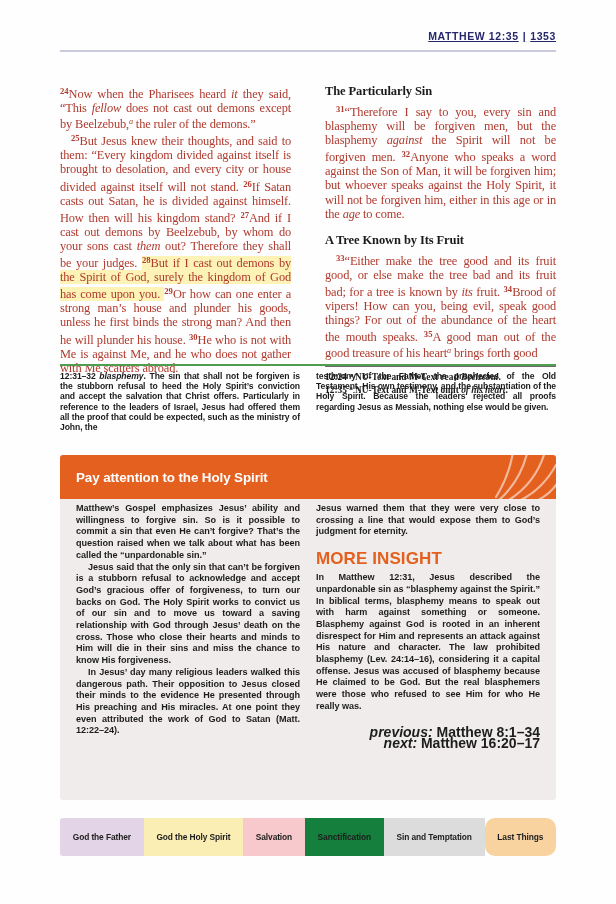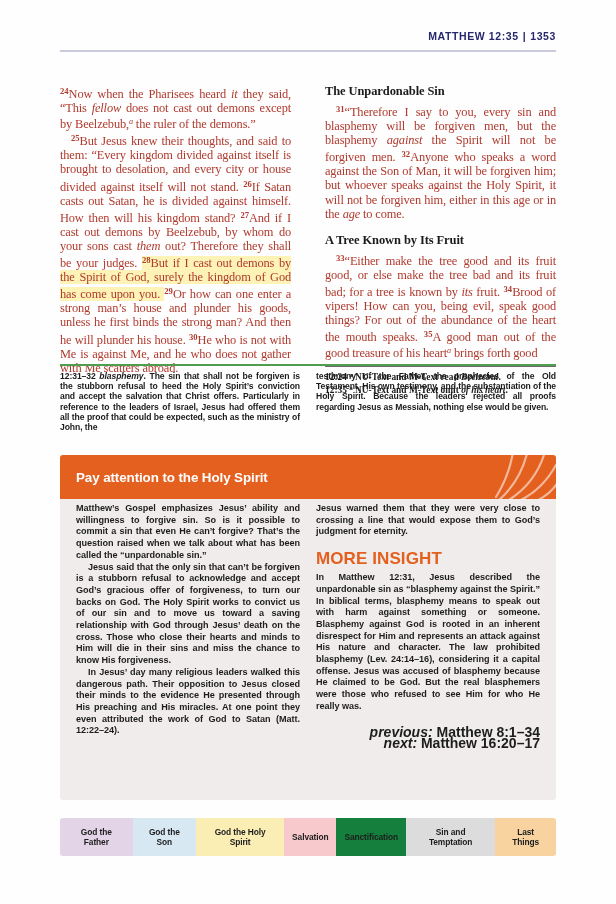--- a/index.html
+++ b/index.html
@@ -242,42 +242,42 @@
     font-family: "Liberation Sans", sans-serif;
     font-weight: bold;
     font-size: 8.4px;
     line-height: 10px;
     color: #1d1d1d;
     letter-spacing: -0.1px;
     padding: 0 8px;
     box-sizing: border-box;
   }
   .tab:first-child { border-top-left-radius: 3px; border-bottom-left-radius: 3px; }
-  .tab:last-child { border-top-right-radius: 3px; border-bottom-right-radius: 3px; }
+  .tab:last-child { border-top-right-radius: 3px; border-bottom-right-radius: 3px; border-radius: 10px; }
 </style>
 </head>
 <body>
 
 <div class="page">
 
-  <div class="running-head" style="color: rgb(38, 40, 107);">
+  <div class="running-head" style="color: rgb(38, 40, 107); text-decoration: underline;">
     <span>MATTHEW 12:35</span><span class="sep">|</span><span>1353</span>
   </div>
   <div class="head-rule"></div>
 
   <div class="scripture">
 
     <div class="col">
       <p class="verses"><span class="vn">24</span><span>Now when the Pharisees heard </span><em>it</em><span> they said, “This </span><em>fellow</em><span> does not cast out demons except by Beelzebub,</span><span class="fn">a</span><span> the ruler of the demons.”</span></p>
 
       <p class="verses" style="text-indent:11px"><span class="vn">25</span><span>But Jesus knew their thoughts, and said to them: “Every kingdom divided against itself is brought to desolation, and every city or house divided against itself will not stand. </span><span class="vn">26</span><span>If Satan casts out Satan, he is divided against himself. How then will his kingdom stand? </span><span class="vn">27</span><span>And if I cast out demons by Beelzebub, by whom do your sons cast </span><em>them</em><span> out? Therefore they shall be your judges. </span><span class="hl"><span class="vn">28</span><span>But if I cast out demons by the Spirit of God, surely the kingdom of God has come upon you. </span></span><span class="vn">29</span><span>Or how can one enter a strong man’s house and plunder his goods, unless he first binds the strong man? And then he will plunder his house. </span><span class="vn">30</span><span>He who is not with Me is against Me, and he who does not gather with Me scatters abroad.</span></p>
     </div>
 
     <div class="col">
-      <h2 class="sec-head">The Unpardonable Sin</h2>
+      <h2 class="sec-head">The Particularly Sin</h2>
       <p class="verses" style="text-indent:11px"><span class="vn">31</span><span>“Therefore I say to you, every sin and blasphemy will be forgiven men, but the blasphemy </span><em>against</em><span> the Spirit will not be forgiven men. </span><span class="vn">32</span><span>Anyone who speaks a word against the Son of Man, it will be forgiven him; but whoever speaks against the Holy Spirit, it will not be forgiven him, either in this age or in the </span><em>age</em><span> to come.</span></p>
 
       <h2 class="sec-head spaced">A Tree Known by Its Fruit</h2>
       <p class="verses" style="text-indent:11px"><span class="vn">33</span><span>“Either make the tree good and its fruit good, or else make the tree bad and its fruit bad; for a tree is known by </span><em>its</em><span> fruit. </span><span class="vn">34</span><span>Brood of vipers! How can you, being evil, speak good things? For out of the abundance of the heart the mouth speaks. </span><span class="vn">35</span><span>A good man out of the good treasure of his heart</span><span class="fn">a</span><span> brings forth good</span></p>
 
       <div class="fn-rule"></div>
       <div class="footnotes">
         <div><span class="fref">12:24</span> <span class="mark">a</span><span> NU-Text and M-Text read </span><em>Beelzebul</em><span>.</span></div>
         <div><span class="fref">12:35</span> <span class="mark">a</span><span> NU-Text and M-Text omit </span><em>of his heart</em><span>.</span></div>
       </div>
@@ -322,21 +322,20 @@
         <div class="nav-links">
           <div><em>previous:</em><span> Matthew 8:1–34</span></div>
           <div><em>next:</em><span> Matthew 16:20–17</span></div>
         </div>
       </div>
     </div>
   </div>
 
   <div class="tabs">
     <div class="tab" style="background: rgb(227, 212, 232);">God the Father</div>
-    <div class="tab" style="background: rgb(216, 232, 242);">God the Son</div>
     <div class="tab" style="background: rgb(251, 238, 180);">God the Holy Spirit</div>
     <div class="tab" style="background: rgb(248, 201, 204);">Salvation</div>
     <div class="tab" style="background: #15803d;">Sanctification</div>
     <div class="tab" style="background: rgb(220, 220, 220);">Sin and Temptation</div>
     <div class="tab" style="background: rgb(248, 211, 160);">Last Things</div>
   </div>
 
 </div>
 
 </body></html>

